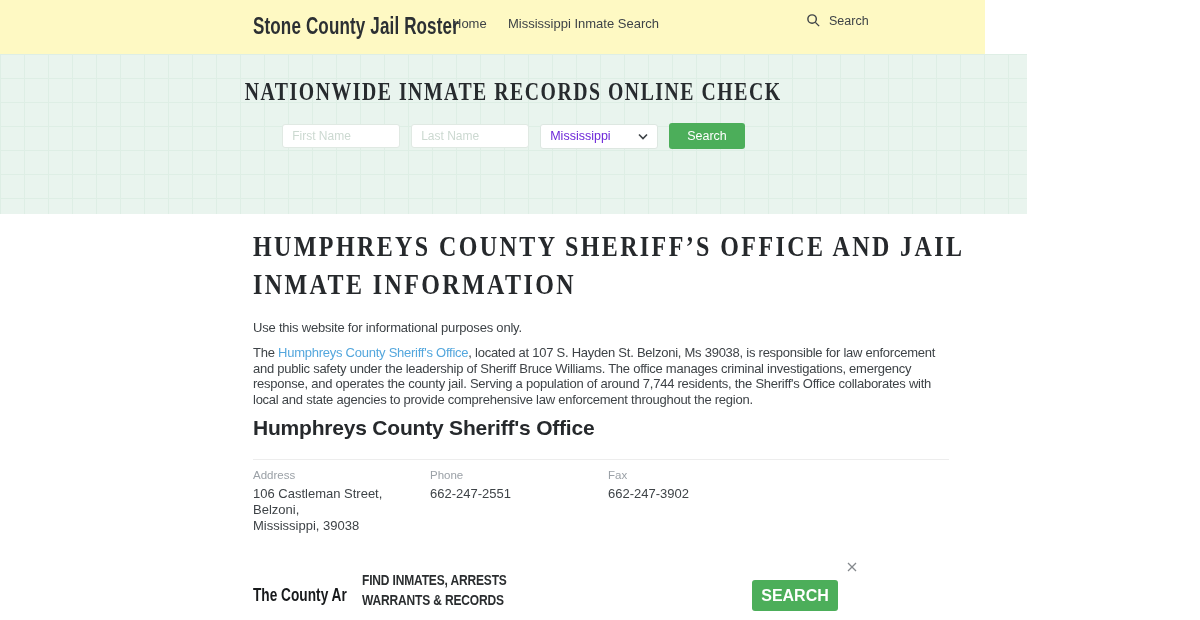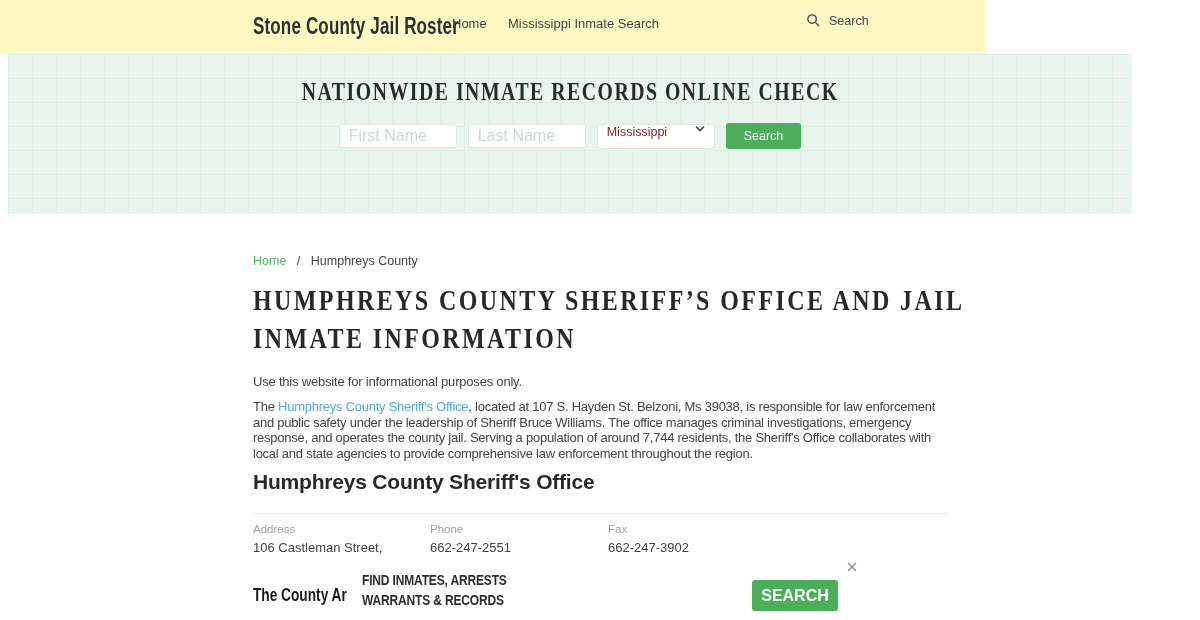--- a/index.html
+++ b/index.html
@@ -14,44 +14,44 @@
   .header { position:absolute; top:0; left:0; width:985px; height:54px; background:#fef9c3; z-index:3; }
   .logo { position:absolute; left:253px; top:13px; font-size:23px; font-weight:bold; color:#2c3033; }
   .logo .cond { transform:scaleX(0.74); letter-spacing:0.2px; }
   .nav-link { position:absolute; top:16px; font-size:13px; color:#3e4347; cursor:pointer; }
   .nav-home { left:452px; }
   .nav-ms { left:508px; }
   .hdr-search { position:absolute; left:806px; top:13px; display:flex; align-items:center; gap:8px; font-size:12.5px; color:#3e4347; cursor:pointer; }
 
   
   .hero {
-    position:absolute; top:54px; left:8px; width:1124px; height:160px;
+    position:absolute; top:54px; left:0; width:1027px; height:160px;
     background-color:#e9f4ee;
     background-image:
       linear-gradient(to right, #deeee5 1px, transparent 1px),
       linear-gradient(to bottom, #deeee5 1px, transparent 1px);
     background-size:24px 24px;
     text-align:center;
   }
   .hero-title {
     margin-top:23px; font-family:"Liberation Serif","DejaVu Serif",serif;
     font-weight:bold; font-size:26px; color:#272b2e;
   }
   .hero-title .cond { transform:scaleX(0.76); transform-origin:50% 50%; letter-spacing:2px; }
   .hero-sub { margin-top:11px; font-size:12.5px; color:#3d4246; }
   .hero-form { margin-top:16px; display:flex; justify-content:center; align-items:center; gap:11px; }
   .txt-input {
     width:118px; height:24px; padding:0 9px; border:1px solid #e0e9e3; border-radius:3px;
-    font-family:"Liberation Sans",sans-serif; font-size:16px; color:#3d4246; background:#fff; outline:none;
+    font-family:"Liberation Sans",sans-serif; font-size:12px; color:#3d4246; background:#fff; outline:none;
   }
   .txt-input::placeholder { color:#ccd9d1; }
   .sel {
     width:118px; height:25px; padding:0 9px; border:1px solid #dde7e1; border-radius:3px;
-    background:#fff; display:flex; justify-content:space-between;
-    font-size:12.5px; color:#7f1d1d; cursor:pointer;
+    background:#fff; display:flex; align-items:center; justify-content:space-between;
+    font-size:12.5px; color:#6d28d9; cursor:pointer;
   }
   .btn-green {
     height:26px; padding:0 18px; background:#4cae5a; color:#fff; border:none; border-radius:3px;
     font-family:"Liberation Sans",sans-serif; font-size:12.5px; cursor:pointer;
   }
 
   
   .content { position:absolute; left:253px; top:214px; width:696px; }
   .breadcrumb { padding-top:40px; font-size:12.5px; }
   .bc-home { color:#55b167; cursor:pointer; text-decoration:none; }
@@ -119,25 +119,20 @@
         <svg width="10" height="7" viewBox="0 0 10 7" fill="none" stroke="#3d4246" stroke-width="1.6">
           <polyline points="1,1.5 5,5.5 9,1.5"></polyline>
         </svg>
       </span>
     </div>
     <button class="btn-green">Search</button>
   </div>
 </div>
 
 <div class="content">
-  <div class="breadcrumb">
-    <a class="bc-home">Home</a>
-    <span class="bc-sep">/</span>
-    <span class="bc-current">Humphreys County</span>
-  </div>
 
   <h1>
     <span class="cond">HUMPHREYS COUNTY SHERIFF’S OFFICE AND JAIL</span>
     <span class="cond">INMATE INFORMATION</span>
   </h1>
 
   <p class="disclaimer">Use this website for informational purposes only.</p>
 
   <p class="para"><span>The </span><a class="link-blue">Humphreys County Sheriff's Office</a><span>, located at 107 S. Hayden St. Belzoni, Ms 39038, is responsible for law enforcement and public safety under the leadership of Sheriff Bruce Williams. The office manages criminal investigations, emergency response, and operates the county jail. Serving a population of around 7,744 residents, the Sheriff's Office collaborates with local and state agencies to provide comprehensive law enforcement throughout the region.</span></p>
 

